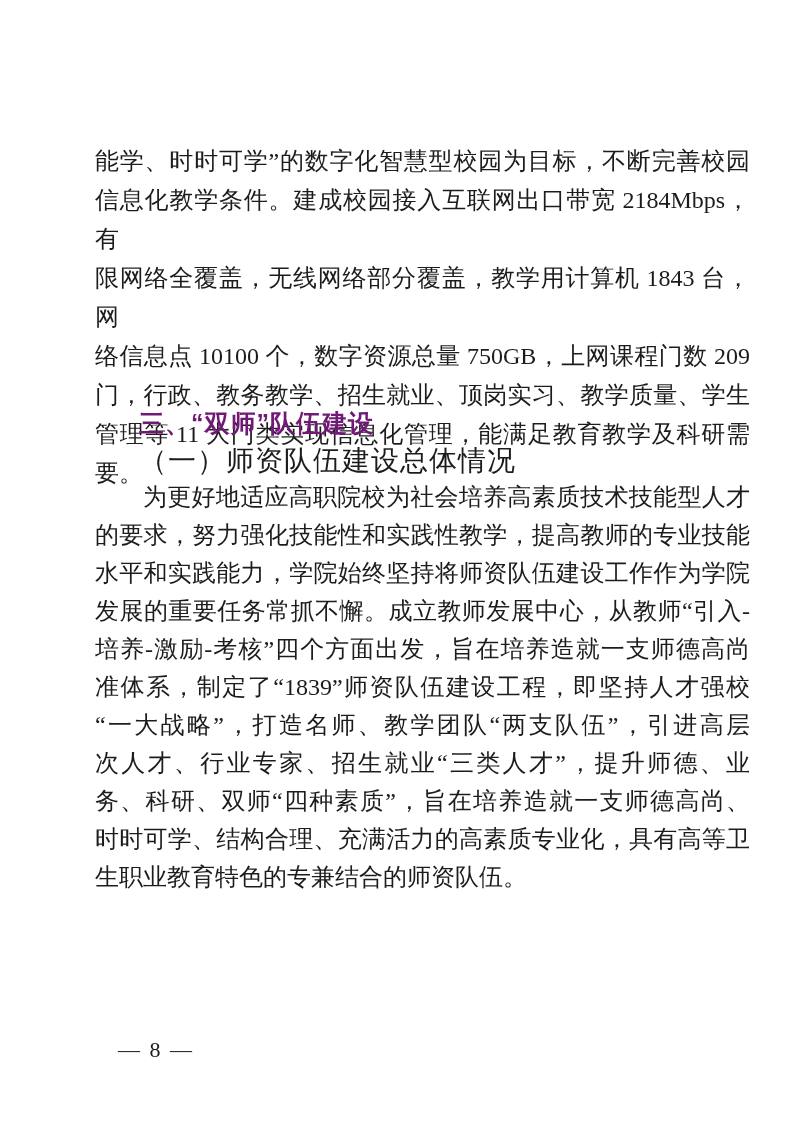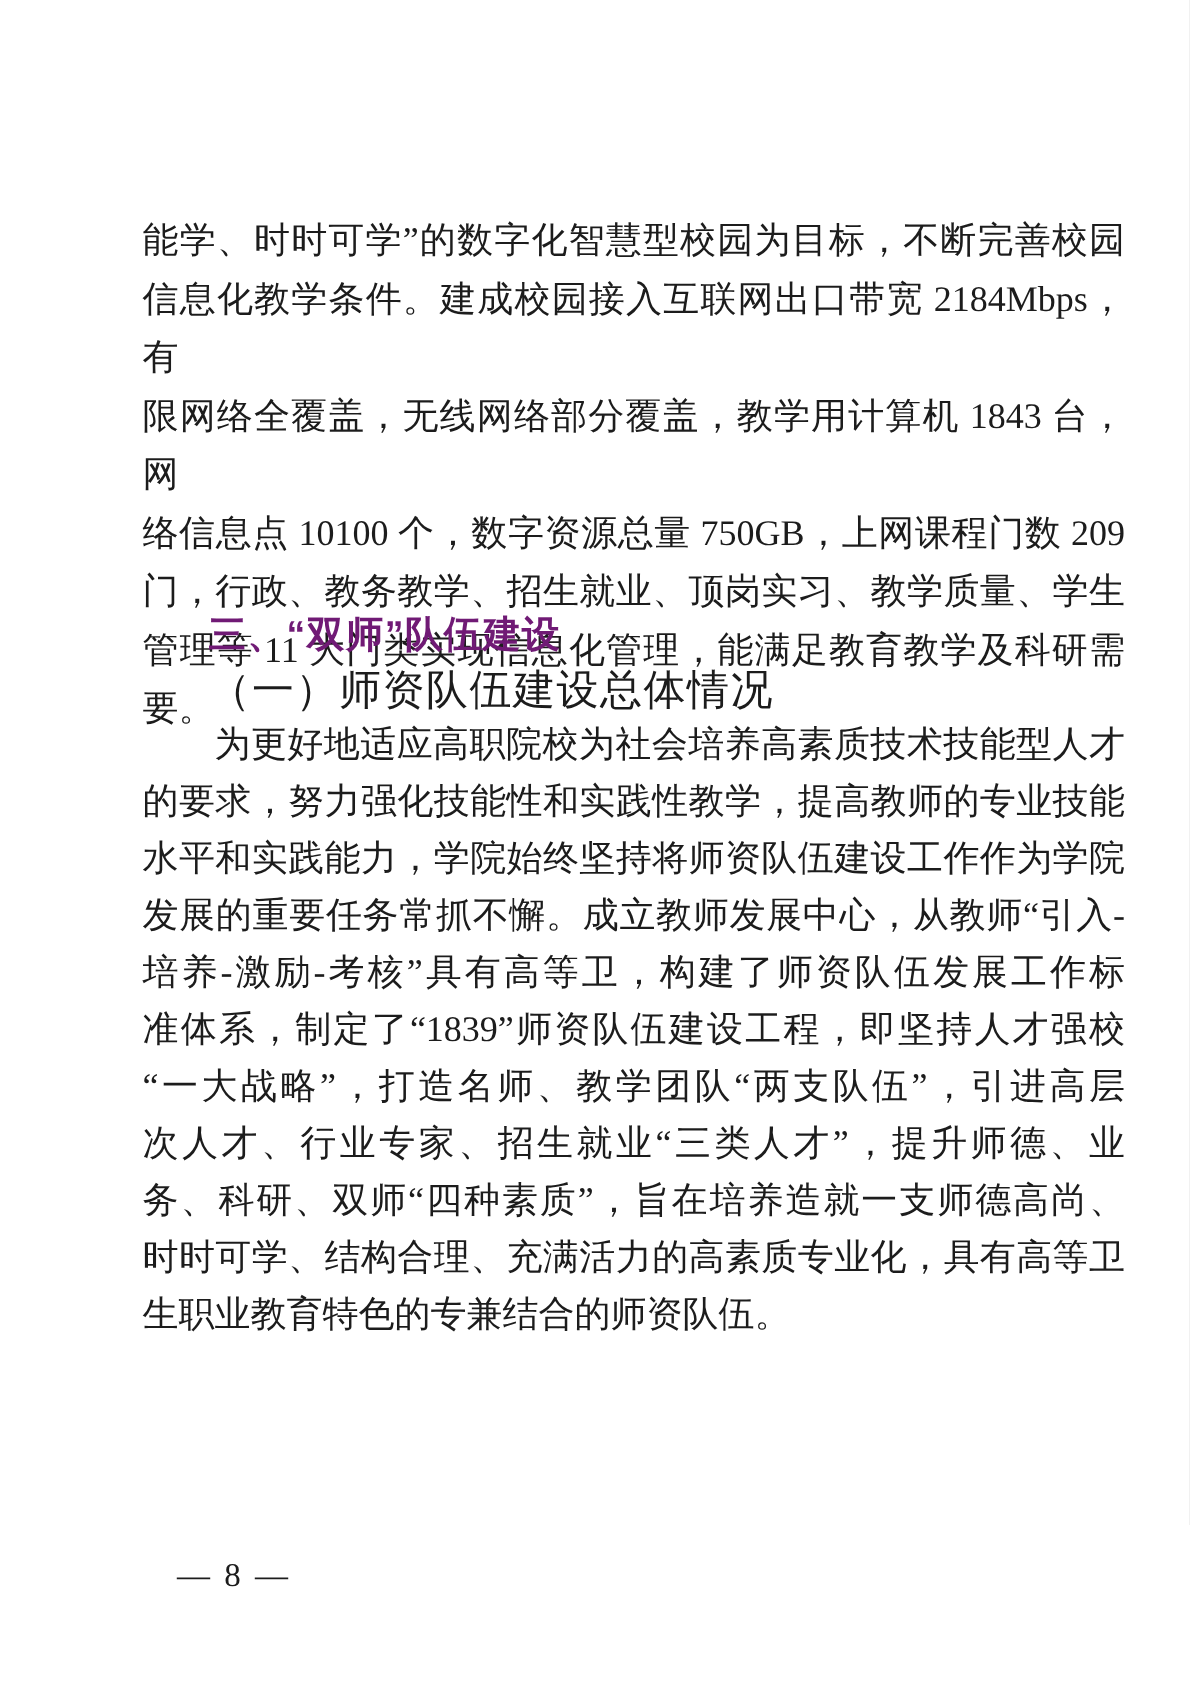--- a/index.html
+++ b/index.html
@@ -62,21 +62,21 @@
 
   <div class="textcol heading">三、“双师”队伍建设</div>
 
   <div class="textcol subheading">（一）师资队伍建设总体情况</div>
 
   <div class="textcol body-text para2">
     <div class="line first-indent">为更好地适应高职院校为社会培养高素质技术技能型人才</div>
     <div class="line">的要求，努力强化技能性和实践性教学，提高教师的专业技能</div>
     <div class="line">水平和实践能力，学院始终坚持将师资队伍建设工作作为学院</div>
     <div class="line">发展的重要任务常抓不懈。成立教师发展中心，从教师“引入-</div>
-    <div class="line">培养-激励-考核”具有高等卫，构建了师资队伍发展工作标</div>
+    <div class="line">培养-激励-考核”四个方面出发，旨在培养造就一支师德高尚</div>
     <div class="line">准体系，制定了“1839”师资队伍建设工程，即坚持人才强校</div>
     <div class="line">“一大战略”，打造名师、教学团队“两支队伍”，引进高层</div>
     <div class="line">次人才、行业专家、招生就业“三类人才”，提升师德、业</div>
     <div class="line">务、科研、双师“四种素质”，旨在培养造就一支师德高尚、</div>
     <div class="line">时时可学、结构合理、充满活力的高素质专业化，具有高等卫</div>
     <div class="line line-end">生职业教育特色的专兼结合的师资队伍。</div>
   </div>
 
 
   <div class="footer">— 8 —</div>

